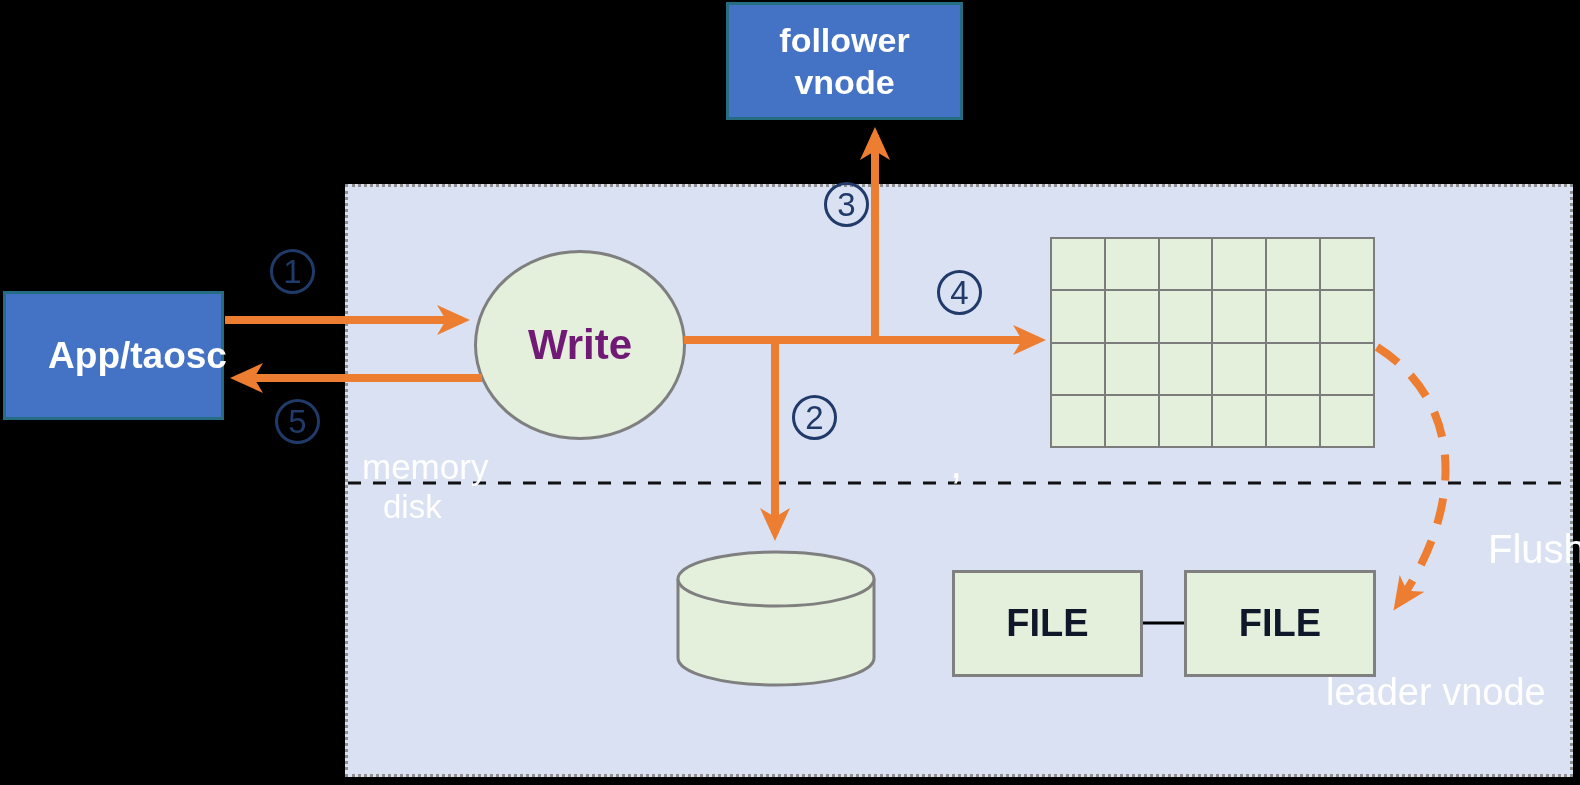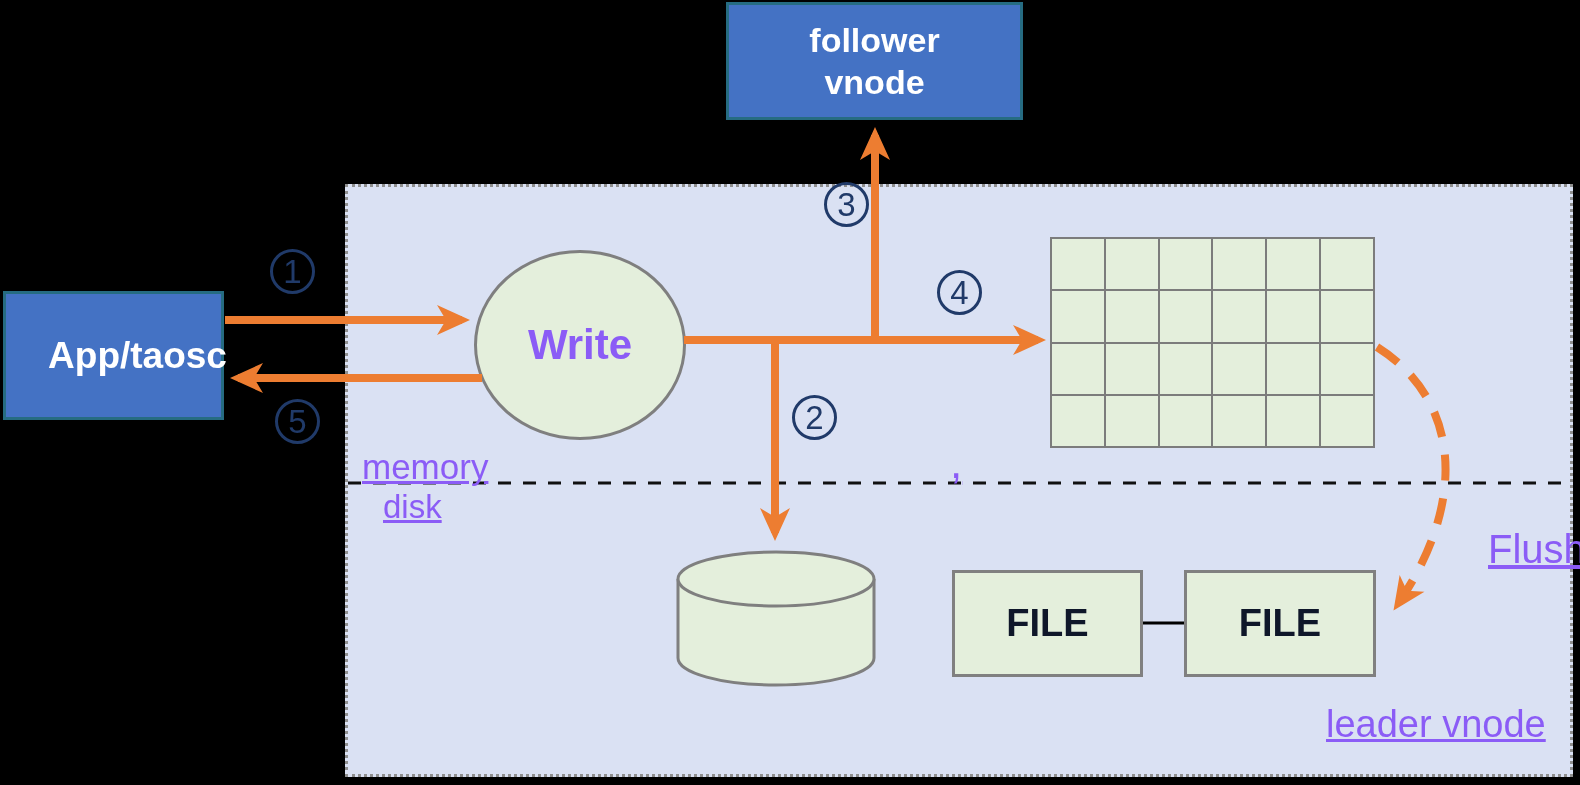--- a/index.html
+++ b/index.html
@@ -6,41 +6,41 @@
   .stage{position:relative;width:1580px;height:785px;background:#000;overflow:hidden;
          font-family:"Liberation Sans", sans-serif;}
   .abs{position:absolute;}
   
   .leader-panel{left:345px;top:184px;width:1228px;height:593px;background:#DAE1F3;
                 border:3px dotted #8F8F8F;box-sizing:border-box;z-index:1;}
   
   .blue-node{background:#4472C4;border:3px solid #266C82;box-sizing:border-box;
              color:#FFFFFF;font-weight:bold;display:flex;align-items:center;justify-content:center;
              text-align:center;z-index:4;padding-left:48px;}
-  .follower-node{left:726px;top:2px;width:297px;height:118px;font-size:34px;line-height:1.25;padding:4px 40px;}
+  .follower-node{left:726px;top:2px;width:237px;height:118px;font-size:34px;line-height:1.25;padding:4px 40px;}
   .app-node{left:3px;top:291px;width:221px;height:129px;font-size:37px;}
   
   .write-node{left:474px;top:250px;width:212px;height:190px;border-radius:50%;
               background:#E4EFDC;border:3px solid #7F7F7F;box-sizing:border-box;
               display:flex;align-items:center;justify-content:center;
-              font-size:42px;font-weight:bold;color:#8b5cf6;z-index:4;}
+              font-size:42px;font-weight:bold;color:#701a75;z-index:4;}
   .file-node{background:#E4EFDC;border:3px solid #808080;box-sizing:border-box;
              display:flex;align-items:center;justify-content:center;
              font-size:38px;font-weight:bold;color:#0f172a;z-index:4;}
   .file-left{left:952px;top:570px;width:191px;height:107px;}
   .file-right{left:1184px;top:570px;width:192px;height:107px;}
   .memtable-grid{left:1050px;top:237px;width:325px;height:211px;display:grid;
                  border:1.5px solid #7C7C7C;box-sizing:border-box;z-index:4;}
   .mem-cell{background:#E4EFDC;border:1.5px solid #7C7C7C;}
   
-  .lbl{color:#8b5cf6;z-index:6;white-space:nowrap;text-decoration:underline;}
+  .lbl{color:#ffffff;z-index:6;white-space:nowrap;}
   .memory-lbl{left:362px;top:447px;font-size:35px;}
   .disk-lbl{left:383px;top:488px;font-size:33px;}
   .wal-lbl{left:696px;top:706px;width:162px;text-align:center;font-size:42px;}
-  .leader-lbl{left:1326px;top:703px;font-size:38px;}
+  .leader-lbl{left:1326px;top:671px;font-size:38px;}
   .flush-lbl{left:1488px;top:503px;font-size:40px;margin-top:24px;}
   .comma-lbl{left:950px;top:438px;font-size:44px;}
   
   .step-badge{width:45px;height:45px;border-radius:50%;border:3px solid #203A69;
               box-sizing:border-box;color:#203A69;font-size:33px;
               display:flex;align-items:center;justify-content:center;z-index:7;
               background:transparent;}
   .s1{left:270px;top:249px;} .s2{left:792px;top:395px;} .s3{left:824px;top:182px;}
   .s4{left:937px;top:270px;} .s5{left:275px;top:399px;}
   

